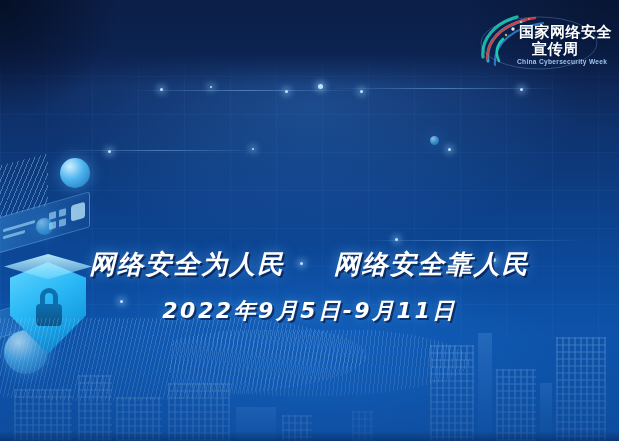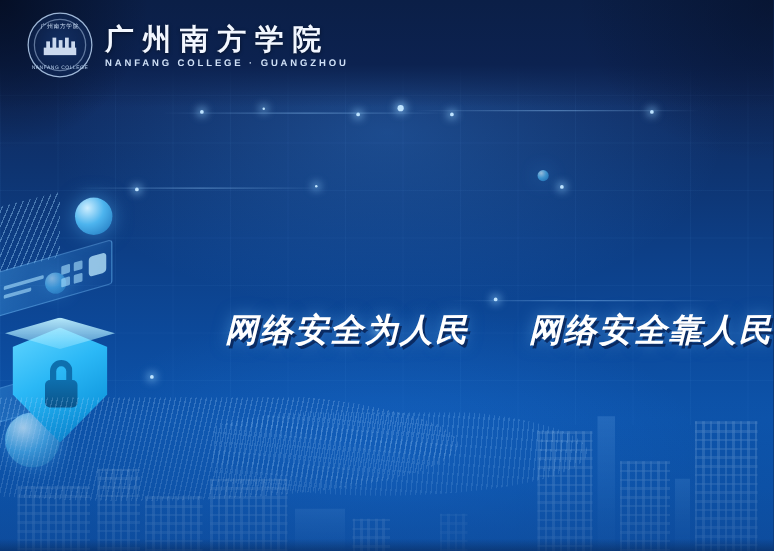--- a/index.html
+++ b/index.html
@@ -133,22 +133,22 @@
     color:#ffffff;letter-spacing:1px;line-height:1;
     text-shadow:
       0 0 3px #9fe4ff,
       0 0 9px #4fc3f7,
       0 0 20px rgba(46,170,240,.95),
       3px 3px 0 rgba(8,40,95,.55);
     white-space:nowrap;
   }
 
   .slogan-mid{
-    position:absolute;left:0;right:0;top:247px;text-align:right;
-    font-family:Liberation Serif, serif;
+    position:absolute;left:0;right:0;top:247px;text-align:center;
+    font-family:Liberation Sans, sans-serif;
     font-weight:700;font-style:italic;font-size:26px;color:#ffffff;
     letter-spacing:2px;
     text-shadow:2px 2px 0 rgba(9,38,90,.9), 0 0 13px rgba(120,200,255,.5);
   }
   .slogan-mid .gap{display:inline-block;width:30px;}
 
   .date-line{
     position:absolute;left:0;right:0;top:296px;text-align:center;
     font-family:"DejaVu Sans","Liberation Sans",sans-serif;
     font-weight:700;font-style:italic;font-size:22px;color:#ffffff;
@@ -302,35 +302,42 @@
     <span class="bld win" style="left:352px;bottom:0;width:22px;height:30px;opacity:.6;"></span>
     <span class="bld win" style="left:430px;bottom:0;width:44px;height:96px;"></span>
     <span class="bld" style="left:478px;bottom:0;width:14px;height:108px;"></span>
     <span class="bld win" style="left:496px;bottom:0;width:40px;height:72px;"></span>
     <span class="bld win" style="left:556px;bottom:0;width:50px;height:104px;"></span>
     <span class="bld" style="left:540px;bottom:0;width:12px;height:58px;"></span>
   </div>
   <div class="bot-fade"></div>
   <div class="edge-dark-b"></div>
 
-  <div class="school-logo">
-    <div class="emblem">
-      <span class="arc-t">广州南方学院</span>
-      <span class="bldg"></span>
-      <span class="arc-b">NANFANG COLLEGE</span>
-    </div>
-    <div class="school-names">
-      <div class="school-cn">广州南方学院</div>
-      <div class="school-en">NANFANG COLLEGE · GUANGZHOU</div>
-    </div>
-  </div>
-
+
+  <div class="cnsw-logo">
+    <svg class="cnsw-swoosh" viewBox="0 0 132 62">
+      <path d="M44 8 C22 14, 8 30, 10 48" stroke="#19b5a6" stroke-width="3.2" fill="none" stroke-linecap="round"></path>
+      <path d="M52 11 C28 17, 12 33, 15 52" stroke="#2aa7d8" stroke-width="3" fill="none" stroke-linecap="round"></path>
+      <path d="M62 9 C36 12, 14 28, 14 50" stroke="#d63b3b" stroke-width="2.4" fill="none" stroke-linecap="round" opacity=".95"></path>
+      <path d="M70 14 C42 18, 20 34, 22 56" stroke="#2f7fd0" stroke-width="2.2" fill="none" stroke-linecap="round" opacity=".9"></path>
+      <path d="M30 30 C24 36, 22 44, 26 52" stroke="#1fc7b0" stroke-width="2.6" fill="none" stroke-linecap="round"></path>
+      <circle cx="40" cy="20" r="1.7" fill="#ffffff" opacity=".9"></circle>
+      <circle cx="48" cy="13" r="1.3" fill="#7fd8ff" opacity=".85"></circle>
+      <circle cx="33" cy="26" r="1.2" fill="#ffd34d" opacity=".8"></circle>
+      <circle cx="56" cy="10" r="1.1" fill="#ff8a8a" opacity=".8"></circle>
+      <ellipse cx="66" cy="34" rx="58" ry="26" fill="none" stroke="rgba(120,180,240,.30)" stroke-width="1"></ellipse>
+    </svg>
+    <div class="cnsw-cn1">国家网络安全</div>
+    <div class="cnsw-cn2">宣传周</div>
+    <div class="cnsw-en">China Cybersecurity Week</div>
+  </div>
 
 
 
   <div class="slogan-mid">
     <span>网络安全为人民</span>
     <span class="gap"></span>
     <span>网络安全靠人民</span>
   </div>
 
+  <div class="date-line">2022年9月5日-9月11日</div>
 
 </div>
 
 </body></html>

